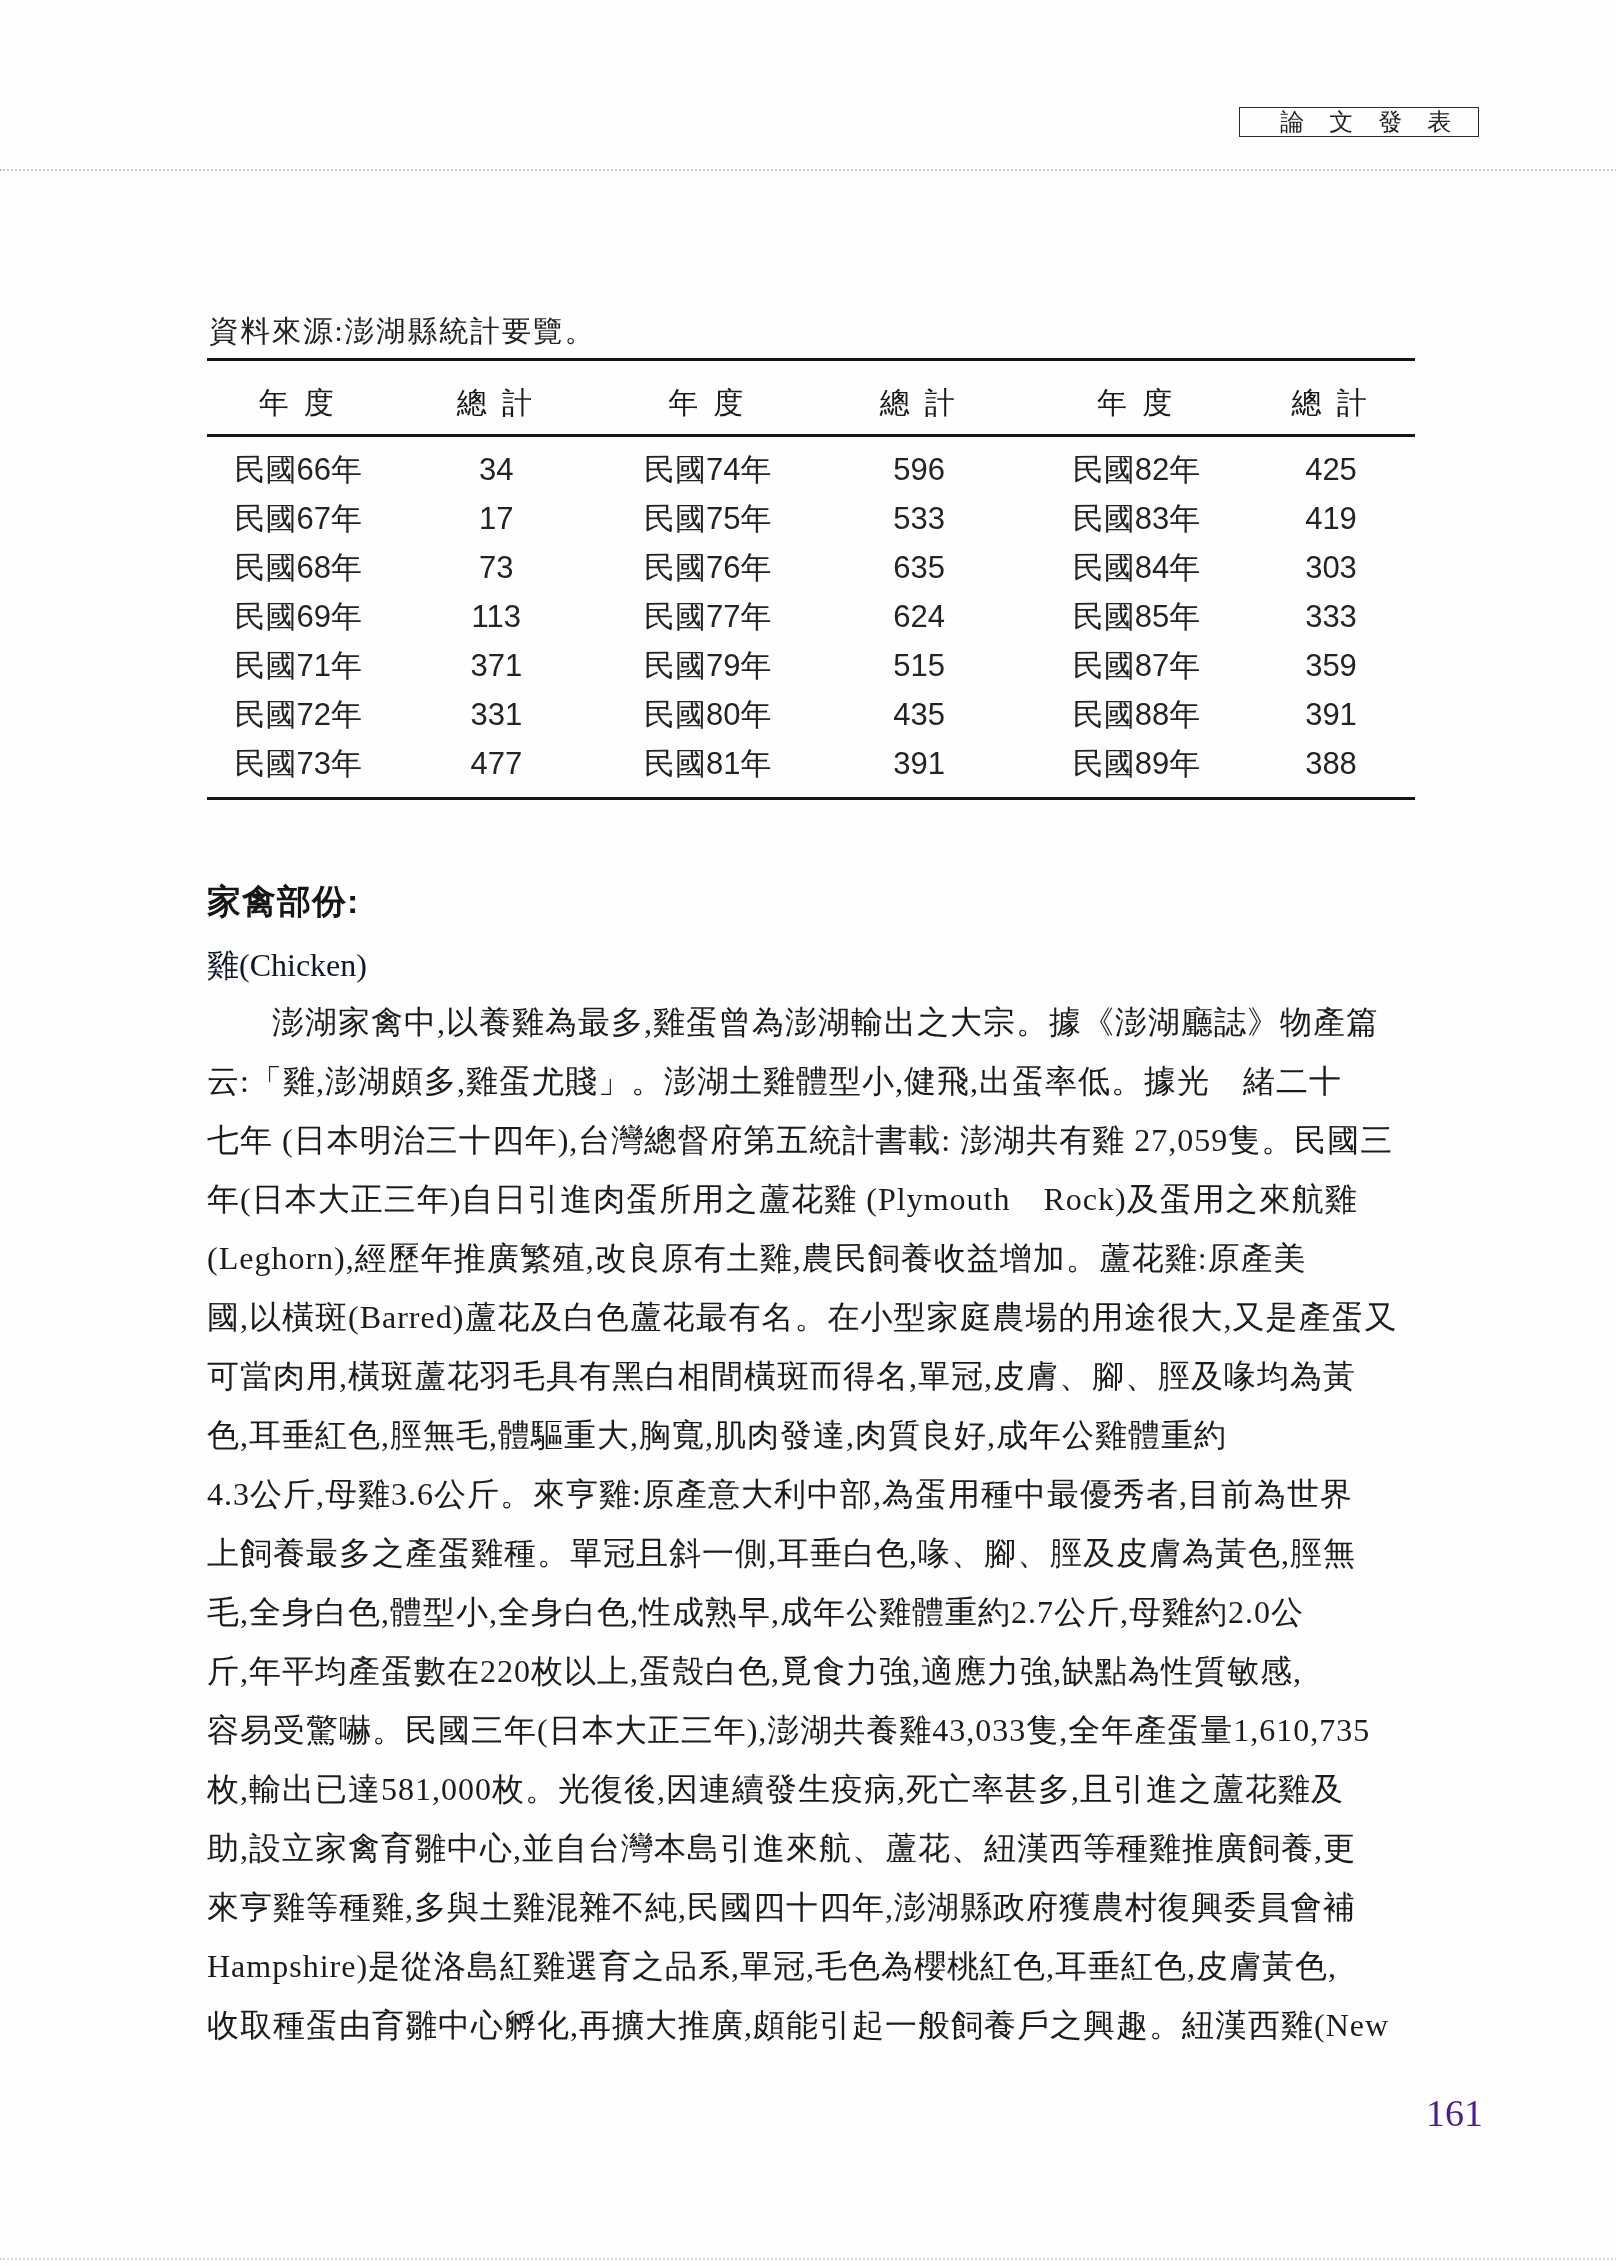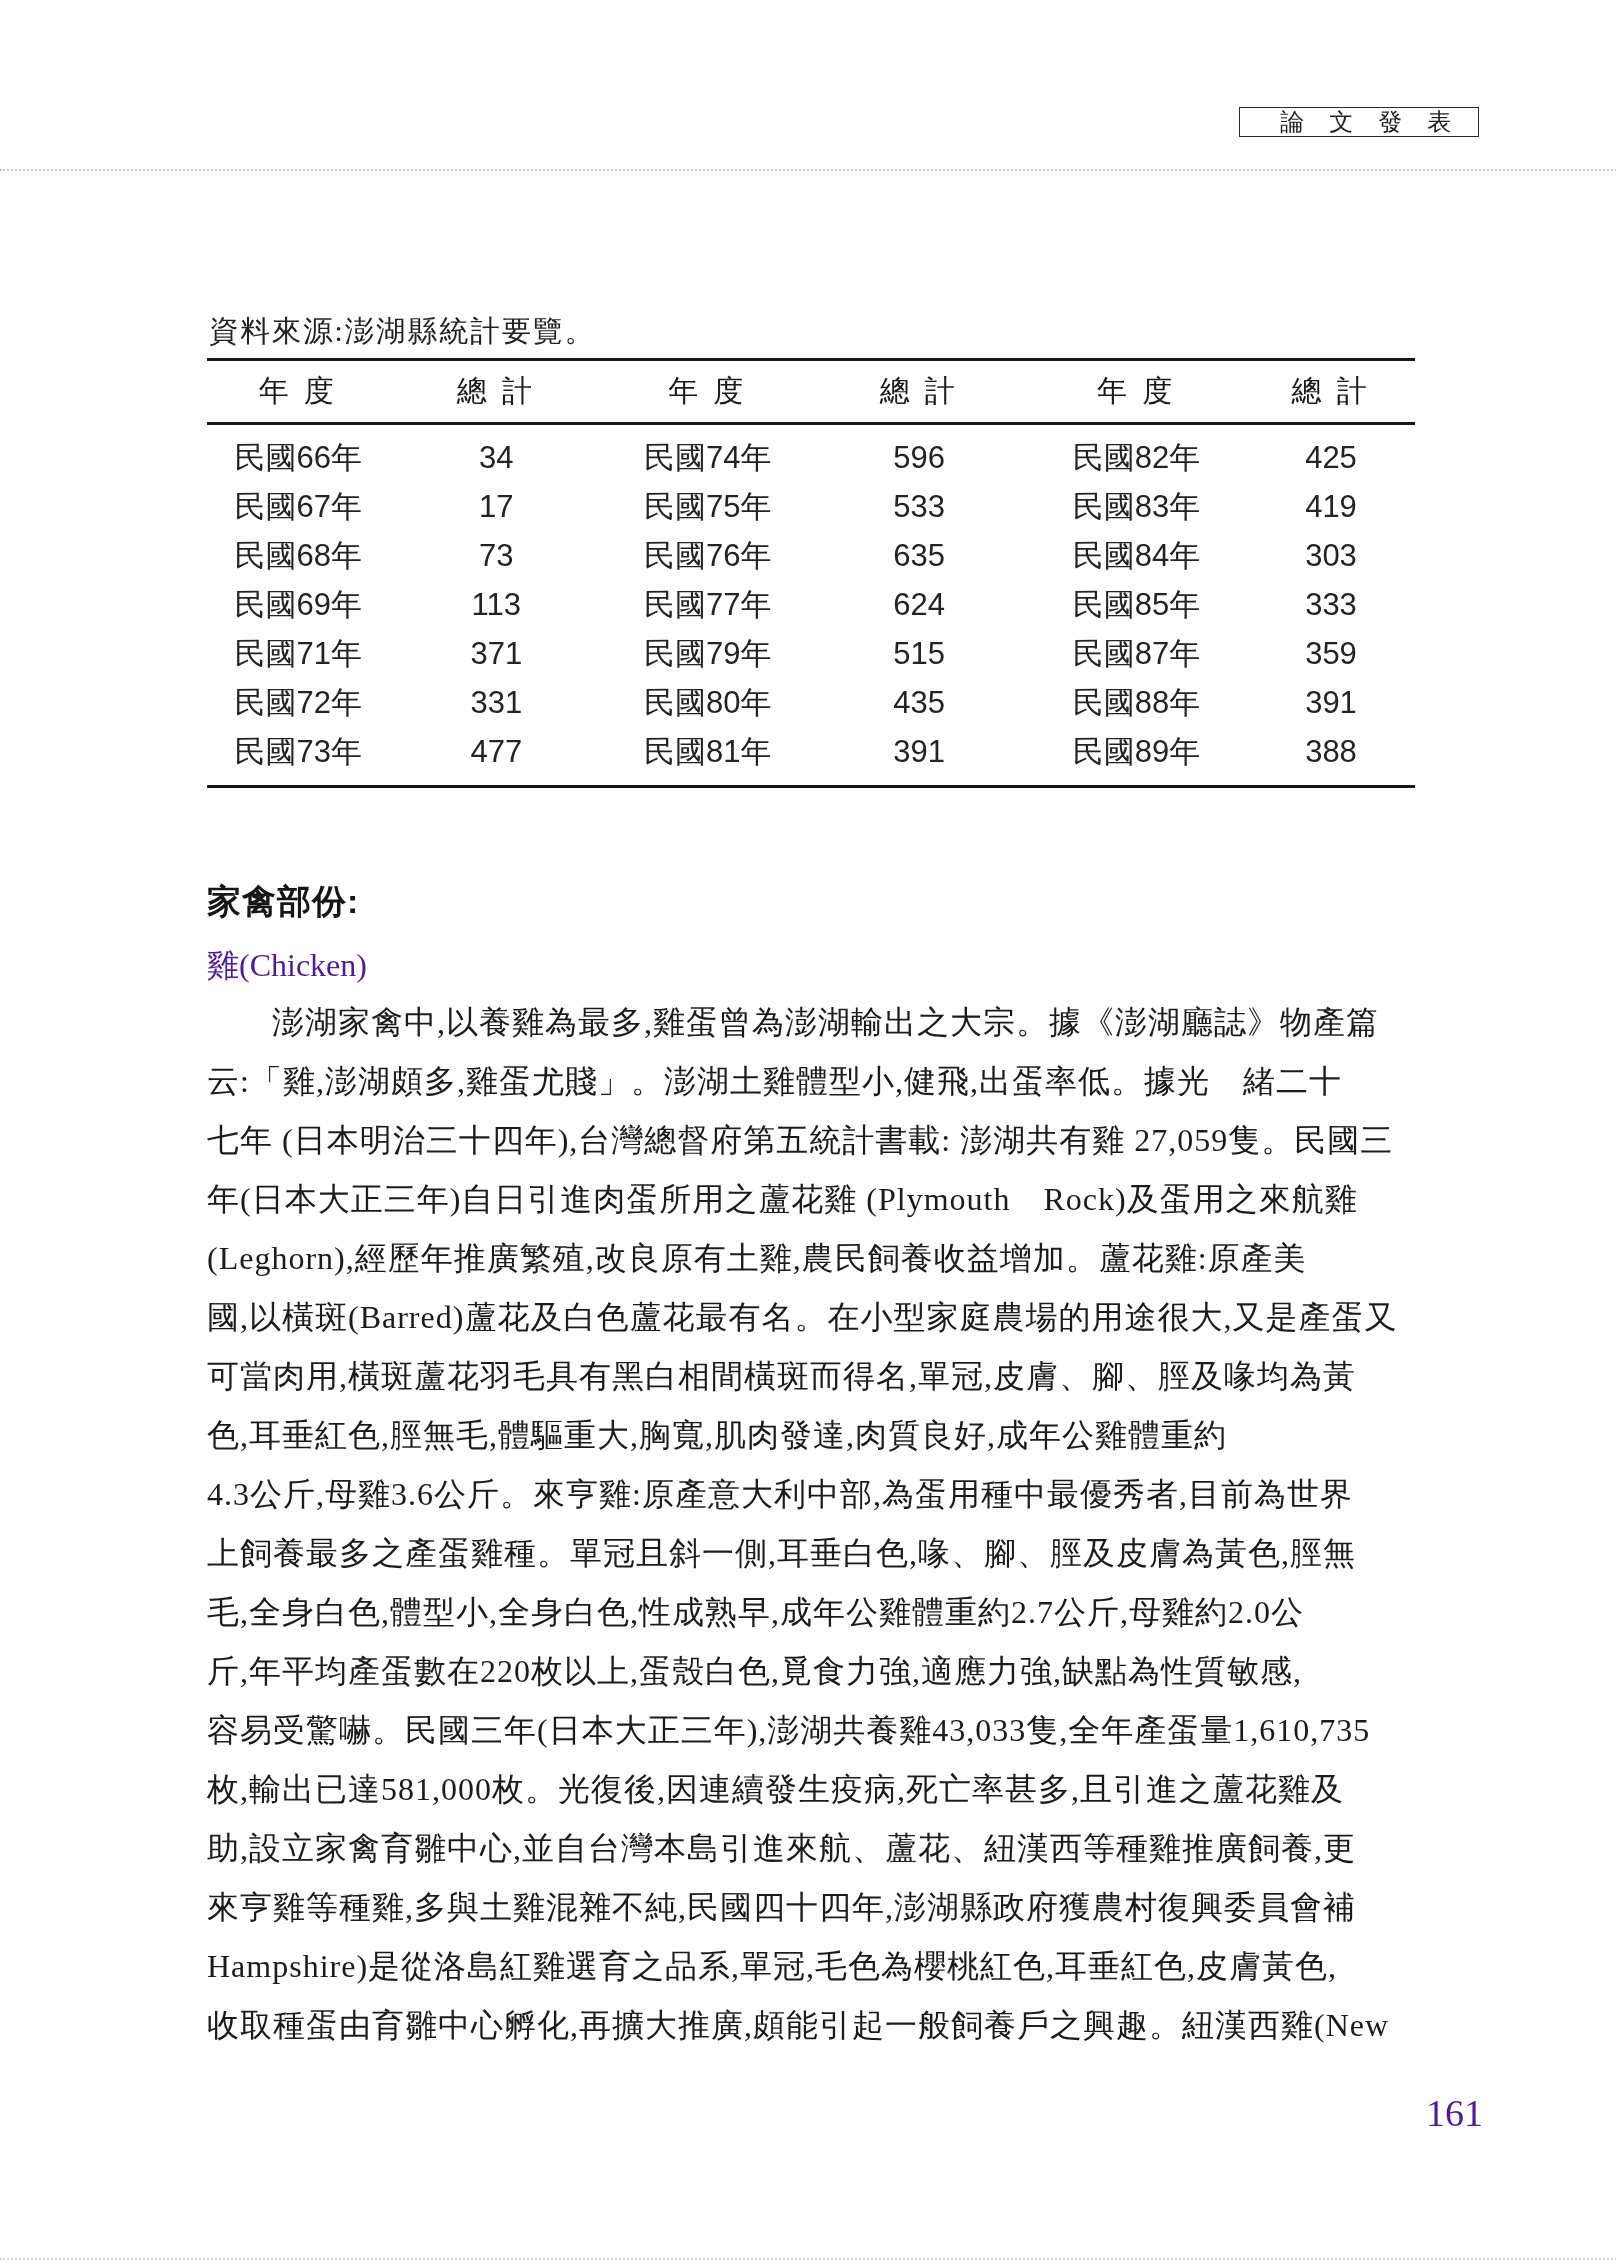--- a/index.html
+++ b/index.html
@@ -19,37 +19,37 @@
     border-top:2.9px dotted #c9c9c9;
   }
   .dot-top{top:169px;}
   .dot-bottom{top:2258px;border-top:2.9px dotted #d8d8d8;}
   .source-note{
     position:absolute;left:209px;top:312px;font-size:29.5px;letter-spacing:1.9px;color:#222;
   }
   .datatable{position:absolute;left:207px;top:358px;width:1208px;}
   .rule{height:0;border-top:3.8px solid #161616;}
   .trow{display:flex;width:100%;}
-  .thead-row{height:61px;}
+  .thead-row{height:61px;margin-top:12px;}
   .tdata-row{height:49px;}
   .tcell{
     display:flex;align-items:center;justify-content:center;
     font-size:31px;white-space:nowrap;
   }
   .thead-row .tcell{font-size:30px;letter-spacing:3.8px;color:#1b1b1b;}
   .tdata-row .tcell{font-family:"Liberation Sans","DejaVu Sans",sans-serif;color:#232323;}
   .c1{width:15.1%;} .c2{width:17.7%;} .c3{width:17.3%;}
   .c4{width:17.7%;} .c5{width:18.3%;} .c6{width:13.9%;}
   .tpad{height:8.6px;}
   .section-heading{
     position:absolute;left:207px;top:879px;font-size:34px;font-weight:bold;
     font-family:"Liberation Sans","DejaVu Sans",sans-serif;color:#161616;letter-spacing:1px;
   }
   .subheading{
-    position:absolute;left:207px;top:944px;font-size:32px;color:#4c1d95;
+    position:absolute;left:207px;top:944px;font-size:32px;color:#0f172a;
   }
   .paragraph{
     position:absolute;left:207px;top:993px;width:1255px;font-size:32px;color:#1b1b1b;
   }
   .pline{height:59px;line-height:59px;white-space:nowrap;letter-spacing:1px;}
   .pline.indent{padding-left:65px;}
   .pagenum{
     position:absolute;left:1383px;top:2091px;width:143px;text-align:center;
     font-size:38px;color:#4c1d95;
   }

